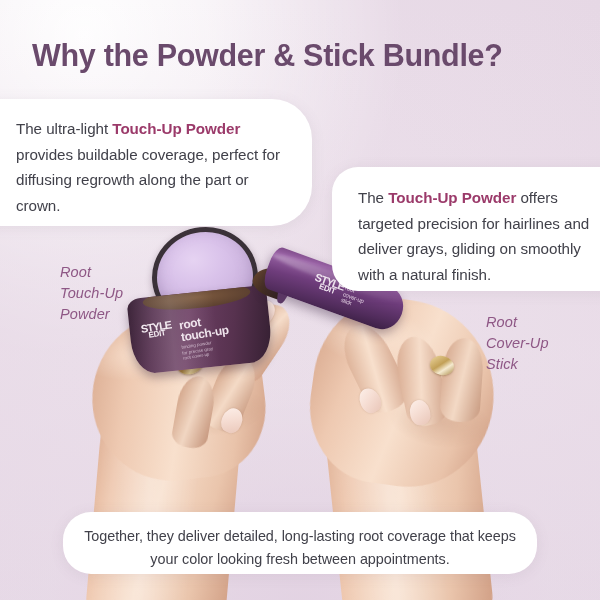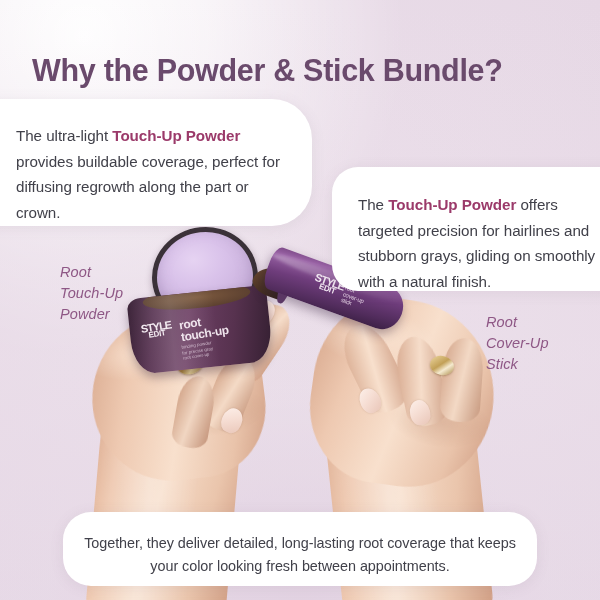--- a/index.html
+++ b/index.html
@@ -197,38 +197,37 @@
     left:-40px; top:99px; width:352px; height:127px;
     border-radius:0 40px 40px 0;
     padding:17px 16px 0 56px;
   }
   .card-2{
     left:332px; top:167px; width:300px; height:124px;
     border-radius:26px 0 0 26px;
     padding:18px 24px 0 26px;
   }
   .card-3{
-    left:63px; top:512px; width:474px; height:74px;
+    left:63px; top:512px; width:474px; height:62px;
     border-radius:28px;
     padding:13px 20px 0 20px; text-align:center;
   }
 
   .body-text{
     color:#41414a;
     font-size:15.2px;
     line-height:25.5px;
     letter-spacing:-0.05px;
-    margin-top:7px;
   }
   .card-3 .body-text{ font-size:14.4px; line-height:23px; }
   .hl{ color:#9b3a6a; font-weight:bold; }
 
   
   .headline{
-    position:absolute; left:32px; top:50px;
+    position:absolute; left:32px; top:35px;
     color:#6a4a6c;
     font-size:30.5px;
     line-height:40px;
     font-weight:bold;
     letter-spacing:-0.3px;
     white-space:nowrap;
   }
 
   
   .annot{
@@ -311,21 +310,21 @@
   <div class="headline">Why the Powder &amp; Stick Bundle?</div>
 
   <div class="card card-1">
     <p class="body-text">
       <span>The ultra-light </span><span class="hl">Touch-Up Powder</span><span> provides buildable coverage, perfect for diffusing regrowth along the part or crown.</span>
     </p>
   </div>
 
   <div class="card card-2">
     <p class="body-text">
-      <span>The </span><span class="hl">Touch-Up Powder</span><span> offers targeted precision for hairlines and stubborn grays, gliding on smoothly with a natural finish.</span>
+      <span>The </span><span class="hl">Touch-Up Powder</span><span> offers targeted precision for hairlines and deliver grays, gliding on smoothly with a natural finish.</span>
     </p>
   </div>
 
   <div class="card card-3">
     <p class="body-text">Together, they deliver detailed, long-lasting root coverage that keeps your color looking fresh between appointments.</p>
   </div>
 
   <div class="annot annot-left" style="white-space:pre-line;">Root
 Touch-Up
 Powder</div>

